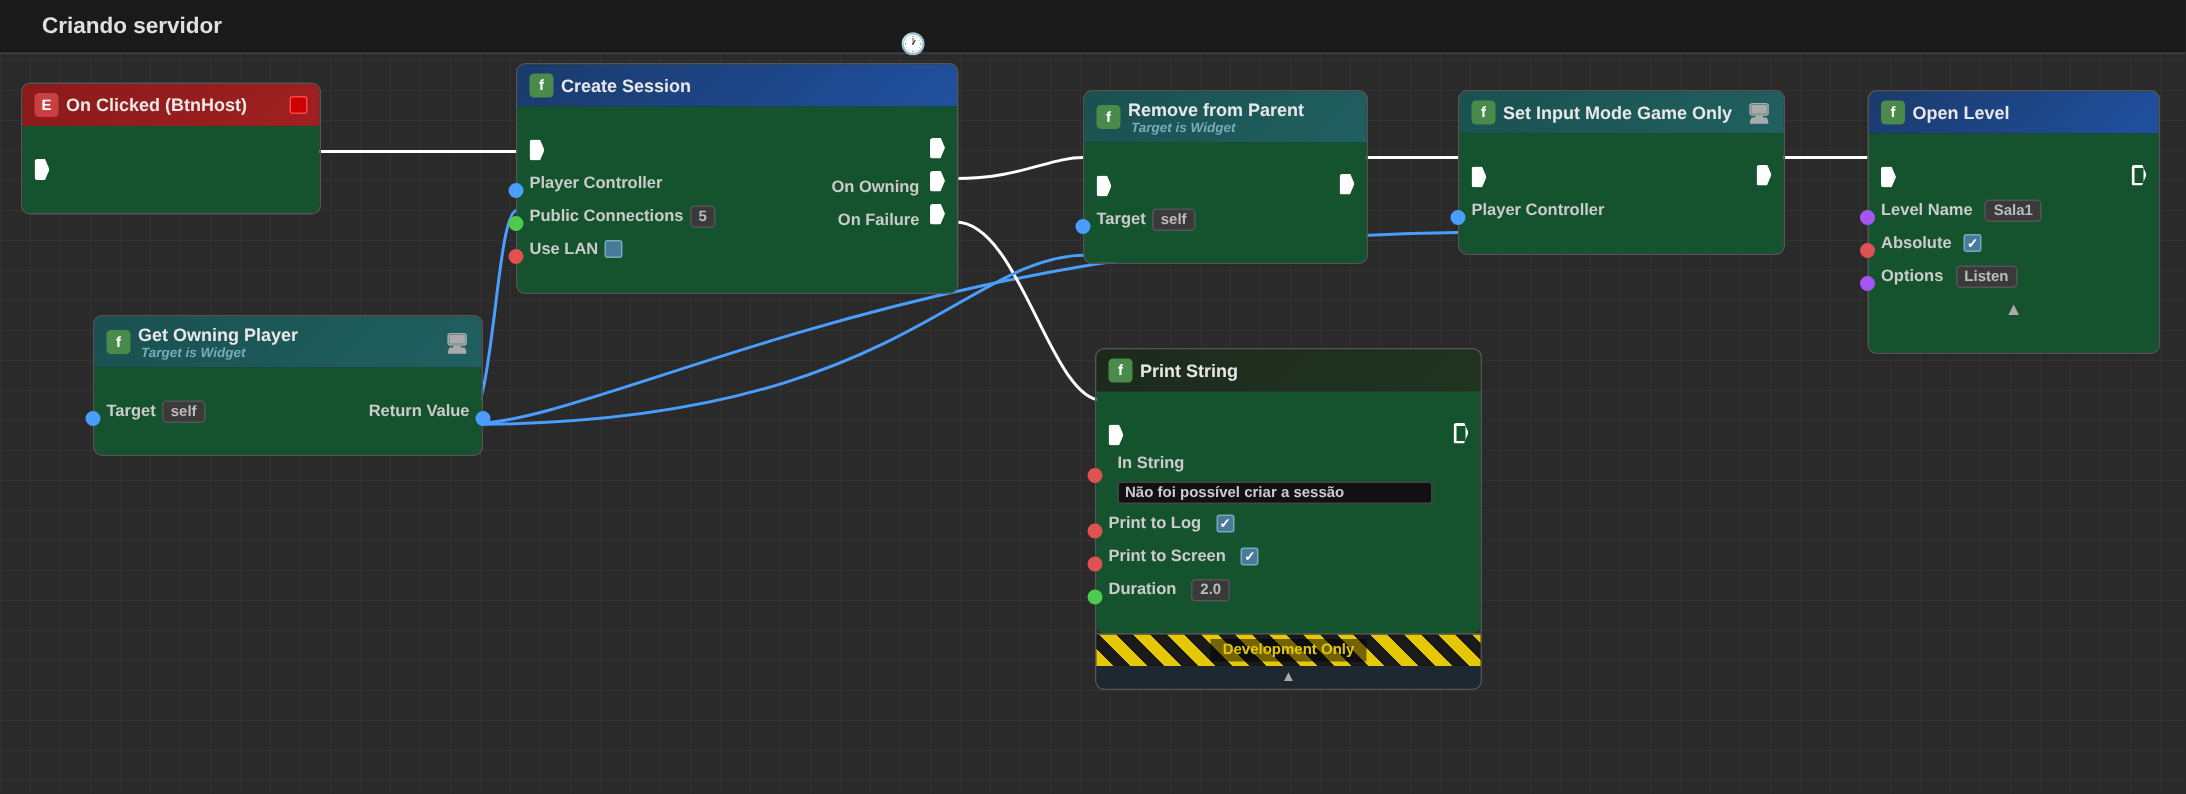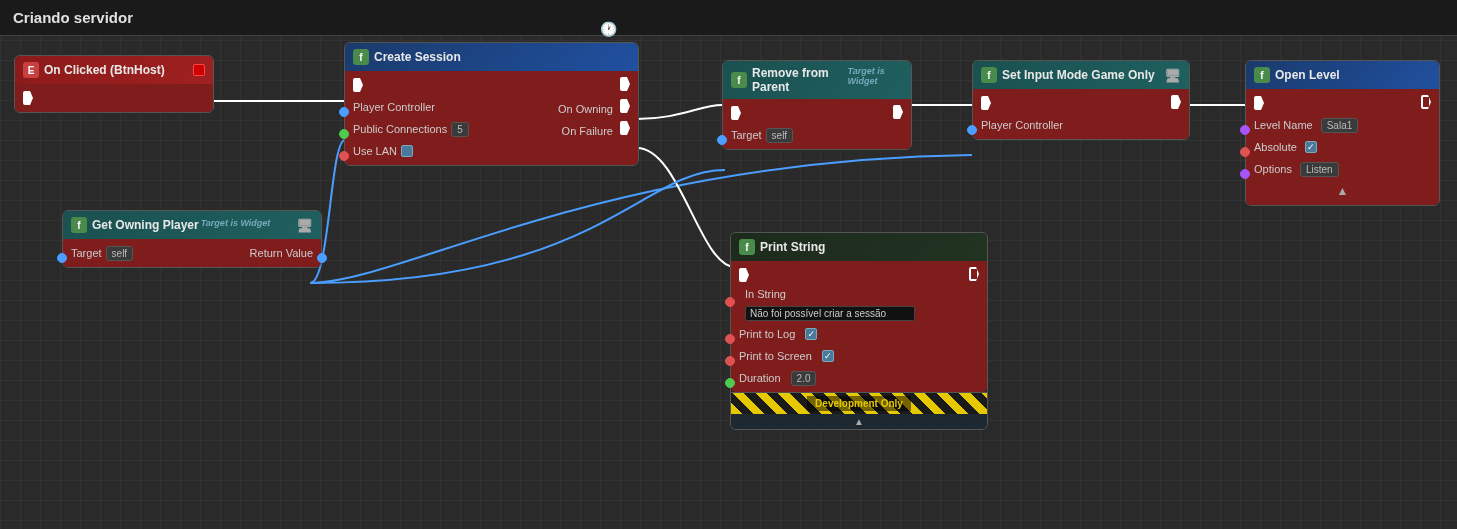--- a/index.html
+++ b/index.html
@@ -25,21 +25,21 @@
 
     
     .title-bar {
       position: absolute;
       top: 0; left: 0; right: 0;
       height: 36px;
       background: #1a1a1a;
       border-bottom: 1px solid #444;
       display: flex;
       align-items: center;
-      padding-left: 13px;
+      padding-left: 28px;
     }
     .title-bar-text {
       color: #e0e0e0;
       font-size: 15px;
       font-weight: 600;
     }
 
     
     .node {
       position: absolute;
@@ -55,23 +55,24 @@
       display: flex;
       align-items: center;
       gap: 5px;
       font-size: 12px;
       font-weight: 600;
       color: #e8e8e8;
       min-height: 28px;
     }
 
     .node-body {
-      background: #7f1d1d;
+      background: #14532d;
       border-radius: 0 0 5px 5px;
-      padding: 3px 0;
+      padding: 18px 0;
+      font-weight: bold;
     }
 
     .node-row {
       display: flex;
       align-items: center;
       padding: 2px 8px;
       min-height: 22px;
       gap: 4px;
       color: #ccc;
       font-size: 11px;
@@ -243,21 +244,21 @@
       position: absolute;
       top: 0; left: 0;
       width: 100%;
       height: 100%;
       pointer-events: none;
       overflow: visible;
     }
 
     .node-name-block {
       display: flex;
-      flex-direction: row;
+      flex-direction: column;
     }
   </style>
 </head>
 <body>
 
 <div class="canvas-bg"></div>
 
 <div class="title-bar">
   <span class="title-bar-text">Criando servidor</span>
 </div>
@@ -444,21 +445,21 @@
       <div style="margin-left:auto;">
         <div class="pin-exec pin-exec-outline"></div>
       </div>
     </div>
 
     <div class="node-row" style="flex-direction:column; align-items:flex-start; padding-left:14px;">
       <div style="display:flex; gap:4px;">
         <div class="pin pin-red pin-left" style="top:11px;"></div>
         <span>In String</span>
       </div>
-      <div class="node-input" style="width:170px; margin-top:2px;">Não foi possível criar a sessão</div>
+      <div class="node-input" style="width:210px; margin-top:2px;">Não foi possível criar a sessão</div>
     </div>
 
     <div class="node-row">
       <div class="pin pin-red pin-left" style="top:11px;"></div>
       <span>Print to Log</span>
       <div class="checkbox checkbox-checked" style="margin-left:6px;"></div>
     </div>
 
     <div class="node-row">
       <div class="pin pin-red pin-left" style="top:11px;"></div>

